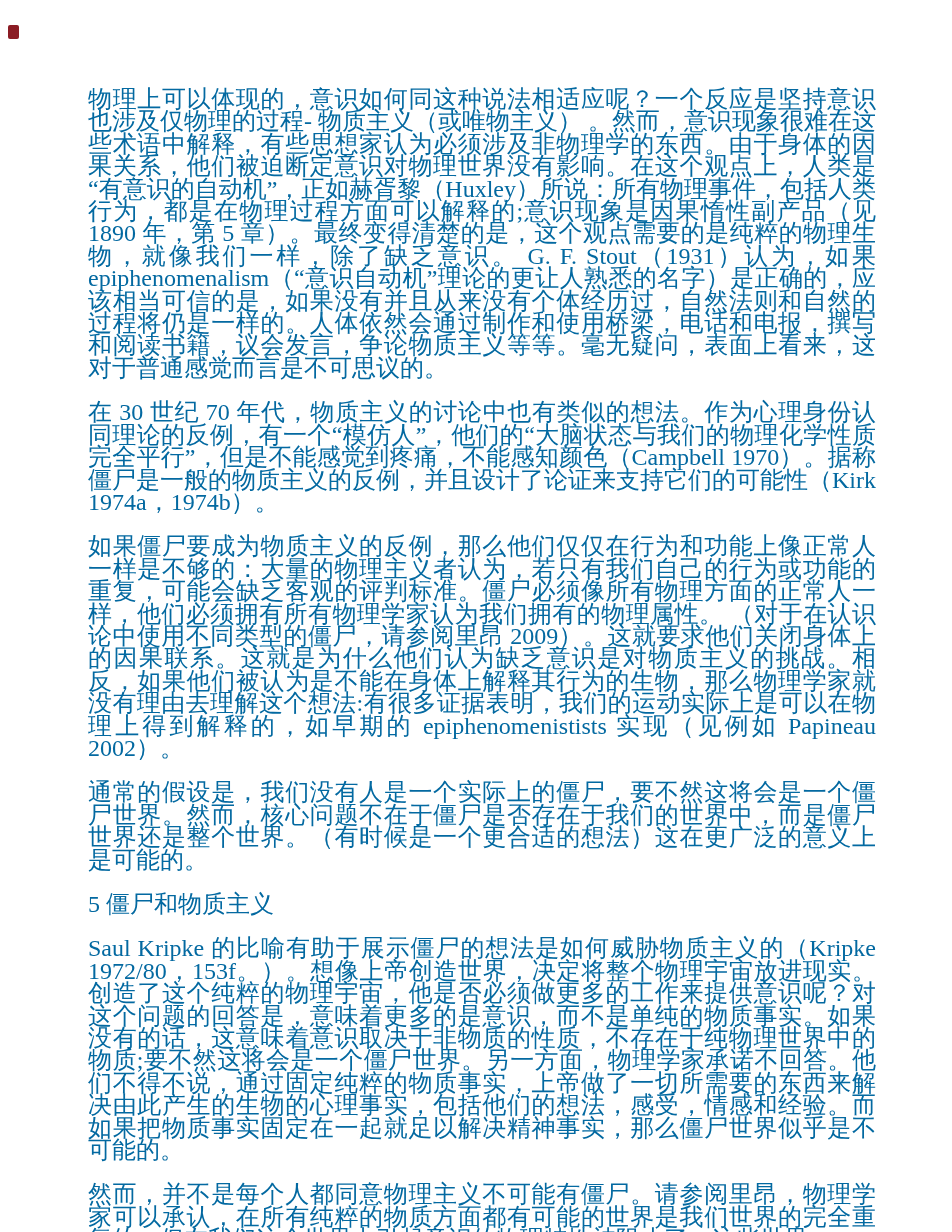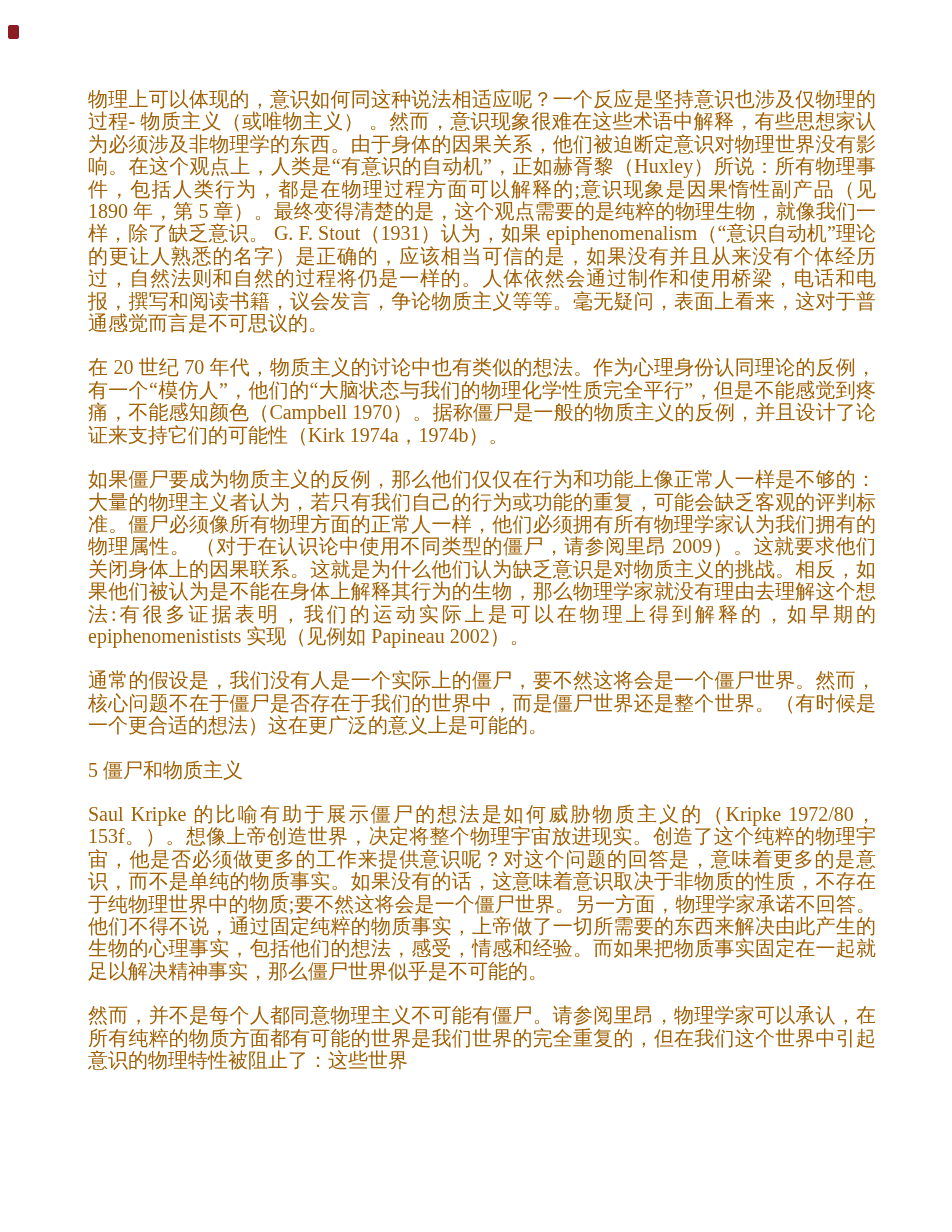--- a/index.html
+++ b/index.html
@@ -31,41 +31,41 @@
   .content {
     position: absolute;
     left: 88px;
     top: 88px;
     width: 788px;
   }
   .content p,
   .content h2 {
     margin: 0 0 22px 0;
     padding: 0;
-    font-size: 20px;
+    font-size: 24px;
     font-weight: normal;
     line-height: 22.4px;
     text-align: justify;
-    color: #a16207;
+    color: #0369a1;
     word-break: break-word;
   }
   .content p:last-child { margin-bottom: 0; }
 </style>
 </head>
 <body>
 
 <div class="page">
 
   <span class="marker"></span>
 
   <main class="content">
     <p>物理上可以体现的，意识如何同这种说法相适应呢？一个反应是坚持意识也涉及仅物理的过程- 物质主义（或唯物主义） 。然而，意识现象很难在这些术语中解释，有些思想家认为必须涉及非物理学的东西。由于身体的因果关系，他们被迫断定意识对物理世界没有影响。在这个观点上，人类是“有意识的自动机”，正如赫胥黎（Huxley）所说：所有物理事件，包括人类行为，都是在物理过程方面可以解释的;意识现象是因果惰性副产品（见 1890 年，第 5 章）。最终变得清楚的是，这个观点需要的是纯粹的物理生物，就像我们一样，除了缺乏意识。  G. F. Stout（1931）认为，如果 epiphenomenalism（“意识自动机”理论的更让人熟悉的名字）是正确的，应该相当可信的是，如果没有并且从来没有个体经历过，自然法则和自然的过程将仍是一样的。人体依然会通过制作和使用桥梁，电话和电报，撰写和阅读书籍，议会发言，争论物质主义等等。毫无疑问，表面上看来，这对于普通感觉而言是不可思议的。</p>
 
 
-    <p>在 20 世纪 70 年代，物质主义的讨论中也有类似的想法。作为心理身份认同理论的反例，有一个“模仿人”，他们的“大脑状态与我们的物理化学性质完全平行”，但是不能感觉到疼痛，不能感知颜色（Campbell 1970）。据称僵尸是一般的物质主义的反例，并且设计了论证来支持它们的可能性（Kirk 1974a，1974b）。</p>
+    <p>在 30 世纪 70 年代，物质主义的讨论中也有类似的想法。作为心理身份认同理论的反例，有一个“模仿人”，他们的“大脑状态与我们的物理化学性质完全平行”，但是不能感觉到疼痛，不能感知颜色（Campbell 1970）。据称僵尸是一般的物质主义的反例，并且设计了论证来支持它们的可能性（Kirk 1974a，1974b）。</p>
 
 
     <p>如果僵尸要成为物质主义的反例，那么他们仅仅在行为和功能上像正常人一样是不够的：大量的物理主义者认为，若只有我们自己的行为或功能的重复，可能会缺乏客观的评判标准。僵尸必须像所有物理方面的正常人一样，他们必须拥有所有物理学家认为我们拥有的物理属性。 （对于在认识论中使用不同类型的僵尸，请参阅里昂 2009）。这就要求他们关闭身体上的因果联系。这就是为什么他们认为缺乏意识是对物质主义的挑战。相反，如果他们被认为是不能在身体上解释其行为的生物，那么物理学家就没有理由去理解这个想法:有很多证据表明，我们的运动实际上是可以在物理上得到解释的，如早期的 epiphenomenistists 实现（见例如 Papineau 2002）。</p>
 
     <p>通常的假设是，我们没有人是一个实际上的僵尸，要不然这将会是一个僵尸世界。然而，核心问题不在于僵尸是否存在于我们的世界中，而是僵尸世界还是整个世界。（有时候是一个更合适的想法）这在更广泛的意义上是可能的。</p>
 
     <h2>5 僵尸和物质主义</h2>
 
     <p>Saul Kripke 的比喻有助于展示僵尸的想法是如何威胁物质主义的（Kripke 1972/80，153f。）。想像上帝创造世界，决定将整个物理宇宙放进现实。创造了这个纯粹的物理宇宙，他是否必须做更多的工作来提供意识呢？对这个问题的回答是，意味着更多的是意识，而不是单纯的物质事实。如果没有的话，这意味着意识取决于非物质的性质，不存在于纯物理世界中的物质;要不然这将会是一个僵尸世界。另一方面，物理学家承诺不回答。他们不得不说，通过固定纯粹的物质事实，上帝做了一切所需要的东西来解决由此产生的生物的心理事实，包括他们的想法，感受，情感和经验。而如果把物质事实固定在一起就足以解决精神事实，那么僵尸世界似乎是不可能的。</p>
 

